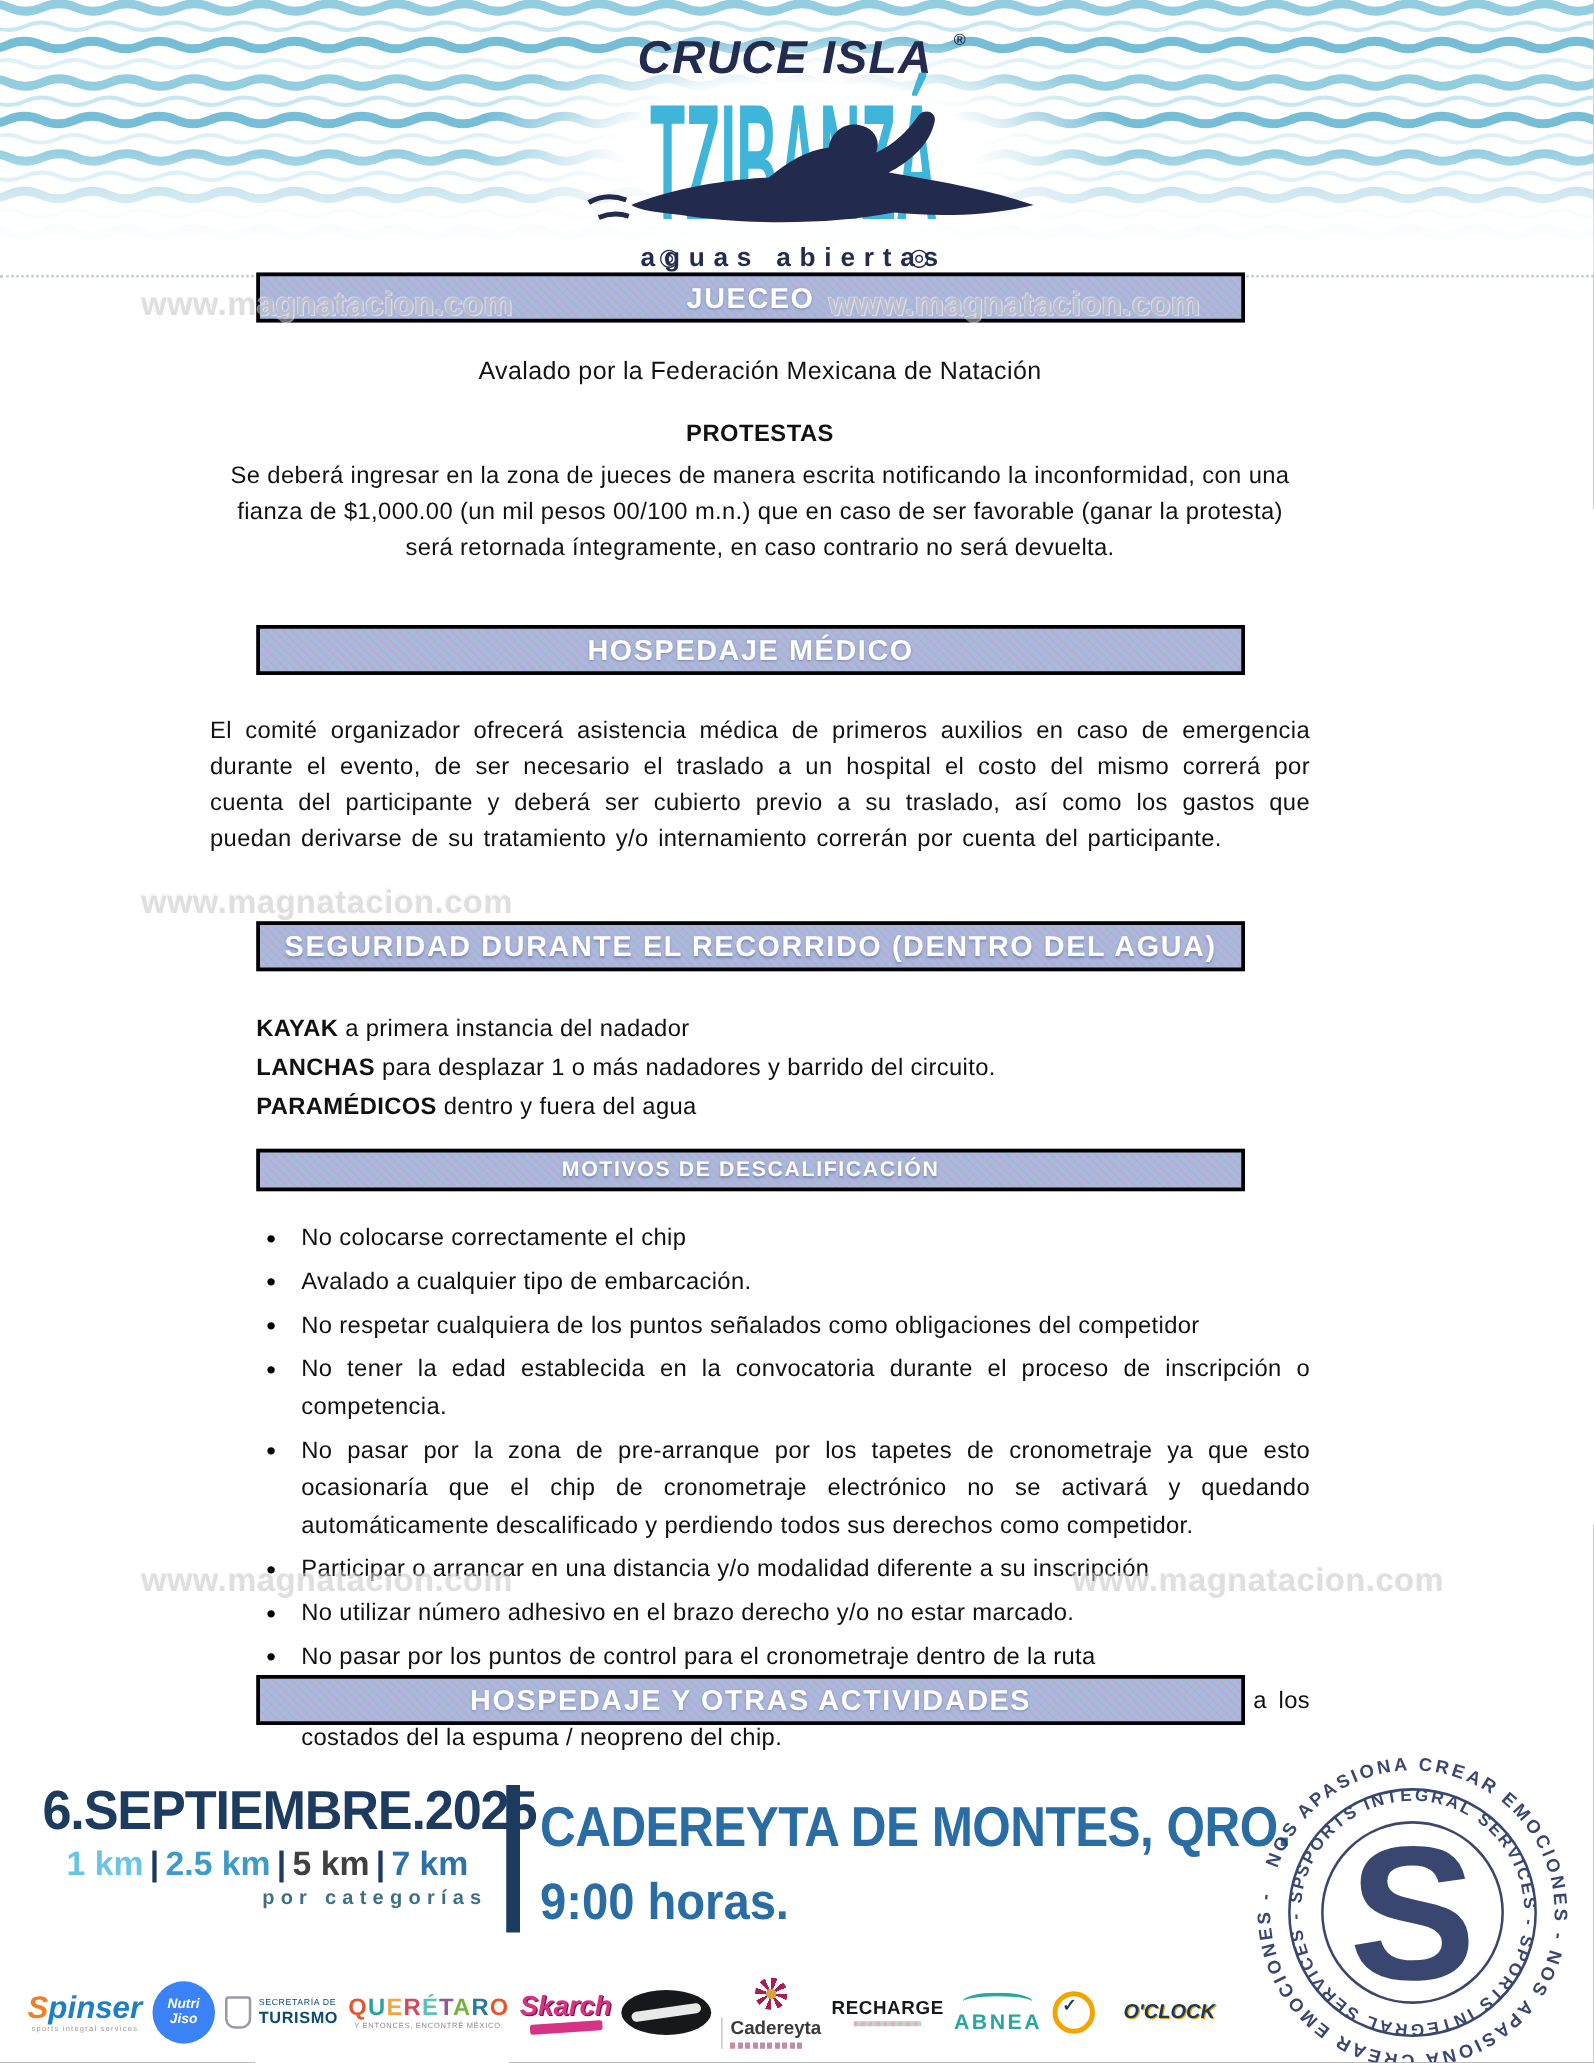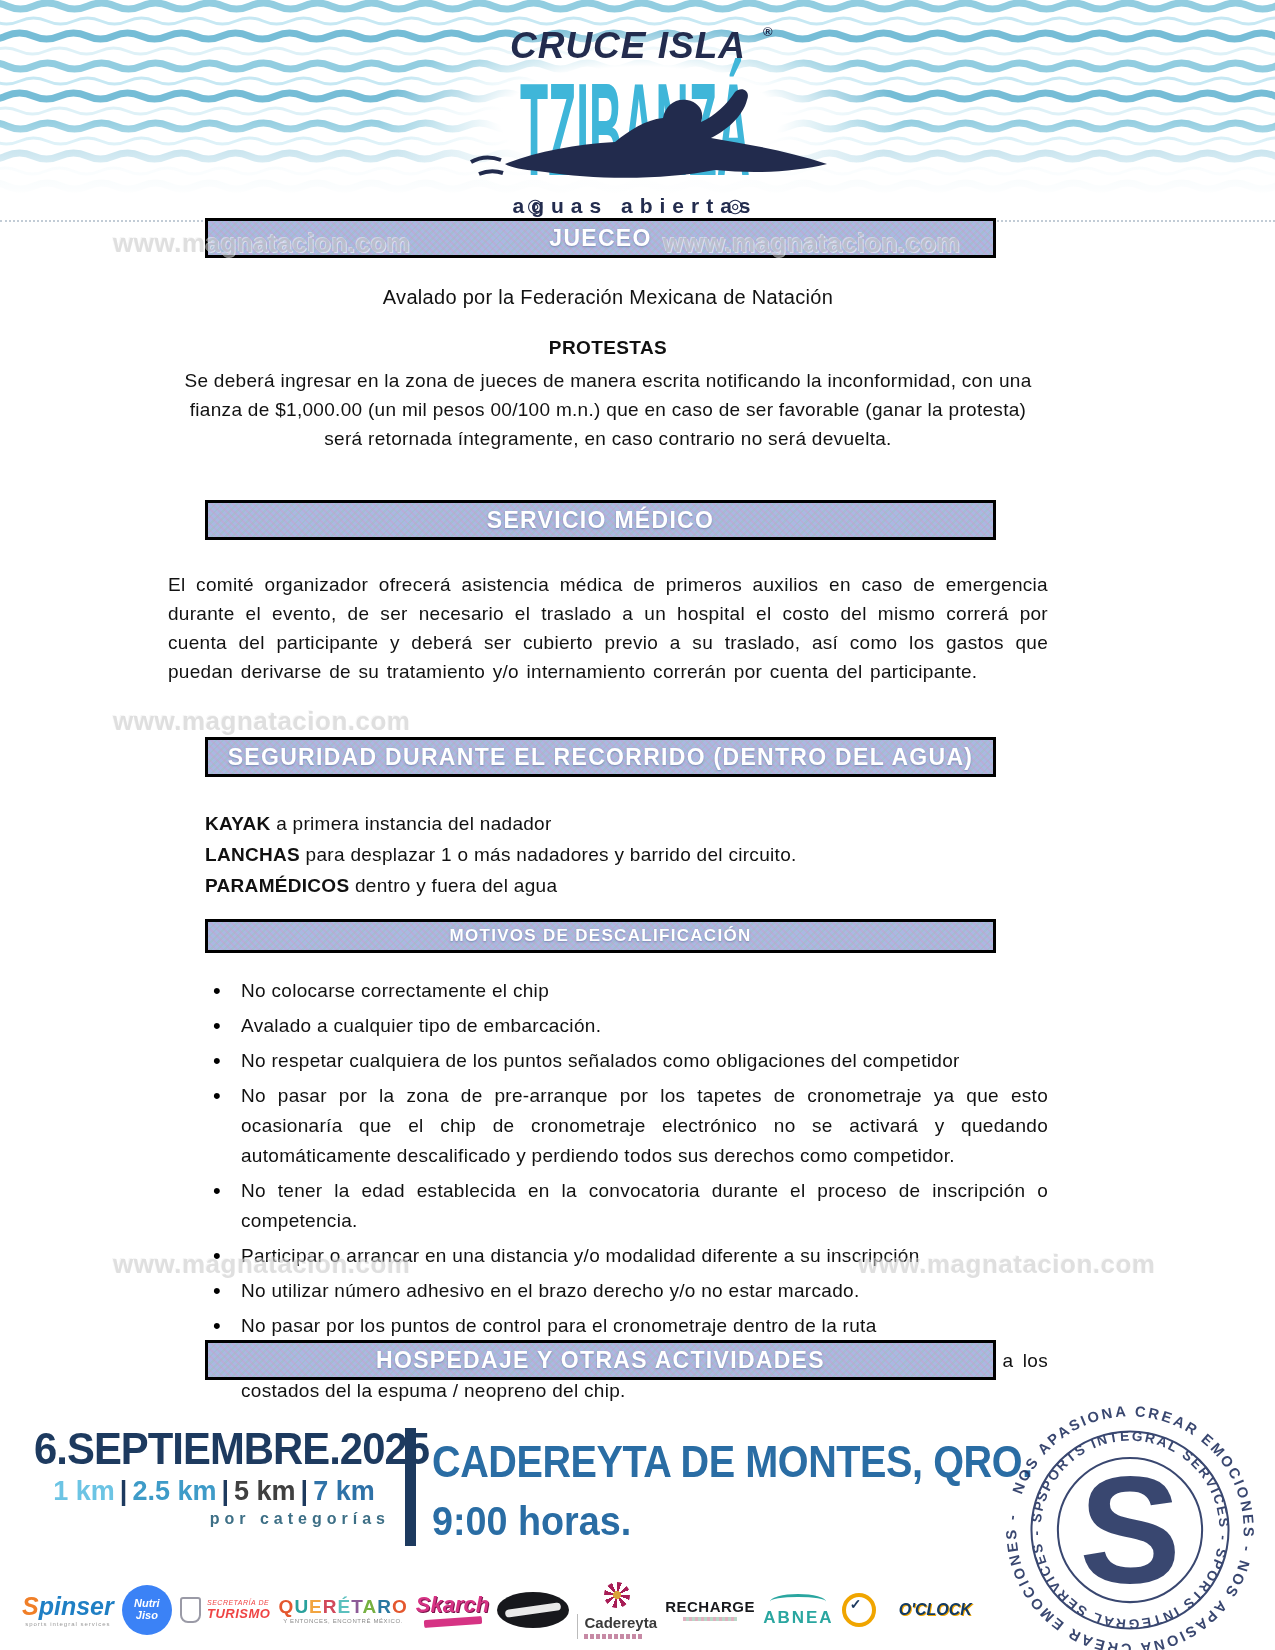--- a/index.html
+++ b/index.html
@@ -52,21 +52,21 @@
             transform:scaleX(.92);transform-origin:left;z-index:2;}
   
   .sponsors{position:absolute;left:22px;top:1574px;width:950px;height:72px;display:flex;
             align-items:center;justify-content:space-between;z-index:2;}
   .sponsor{display:flex;flex-direction:column;align-items:center;justify-content:center;text-align:center;}
   .sp-spinser{font-size:25px;font-weight:700;font-style:italic;color:#1f7fc4;line-height:1;}
   .sp-spinser .s0{color:#f07f28;}
   .sp-sub{font-size:6px;color:#999;letter-spacing:1px;margin-top:2px;font-style:normal;font-weight:400;}
   .sp-circle{width:50px;height:50px;border-radius:50%;background:#3b82f6;color:#fff;display:flex;align-items:center;
              justify-content:center;font-size:11px;font-weight:700;font-style:italic;line-height:1.05;}
-  .sp-turismo{flex-direction:row;gap:6px;color:#ef4444;font-style:italic;}
+  .sp-turismo{flex-direction:row;gap:6px;color:#0c4a6e;}
   .shield{width:17px;height:22px;border:2px solid #9a9aa6;border-radius:3px 3px 8px 8px;}
   .sp-turismo .t1{font-size:7px;letter-spacing:.5px;text-align:left;}
   .sp-turismo .t2{font-size:13px;font-weight:700;letter-spacing:.5px;text-align:left;}
   .sp-qro .q{font-size:19px;font-weight:800;letter-spacing:1px;line-height:1;}
   .sp-qro .tag{font-size:6px;color:#8a8a8a;letter-spacing:.6px;margin-top:2px;}
   .sp-skarch{font-size:22px;font-weight:900;font-style:italic;color:#d63384;text-shadow:1px 1px 0 #7a1049;line-height:1;}
   .sk-banner{width:58px;height:8px;background:#d63384;border-radius:2px;margin-top:2px;transform:rotate(-4deg);}
   .sp-oval{width:72px;height:36px;background:#17181c;border-radius:50%;position:relative;overflow:hidden;}
   .sp-oval::after{content:"";position:absolute;left:8px;top:14px;width:56px;height:8px;background:#e9e9e9;border-radius:4px;transform:rotate(-8deg);}
   .sp-cad{flex-direction:column;gap:6px;}
@@ -134,42 +134,42 @@
   <div class="watermark" style="left:858px;top:1249px;">www.magnatacion.com</div>
 
   <div class="bar" style="top:218px;">
     <span class="label">JUECEO</span>
   </div>
   <div class="abs body-text center" style="left:168px;top:283px;width:880px;font-size:20px;">Avalado por la Federación Mexicana de Natación</div>
   <div class="abs heading-sm center" style="left:168px;top:337px;width:880px;">PROTESTAS</div>
   <div class="abs body-text center" style="left:168px;top:366px;width:880px;">Se deberá ingresar en la zona de jueces de manera escrita notificando la inconformidad, con una fianza de $1,000.00 (un mil pesos 00/100 m.n.) que en caso de ser favorable (ganar la protesta) será retornada íntegramente, en caso contrario no será devuelta.</div>
 
   <div class="bar" style="top:500px;">
-    <span class="label">SERVICIO MÉDICO</span>
+    <span class="label">HOSPEDAJE MÉDICO</span>
   </div>
   <div class="abs body-text justify" style="left:168px;top:570px;width:880px;word-spacing:2px;">El comité organizador ofrecerá asistencia médica de primeros auxilios en caso de emergencia durante el evento, de ser necesario el traslado a un hospital el costo del mismo correrá por cuenta del participante y deberá ser cubierto previo a su traslado, así como los gastos que puedan derivarse de su tratamiento y/o internamiento correrán por cuenta del participante.</div>
 
   <div class="bar" style="top:737px;">
     <span class="label">SEGURIDAD DURANTE EL RECORRIDO (DENTRO DEL AGUA)</span>
   </div>
   <div class="abs" style="left:205px;top:808px;width:820px;">
     <div class="sec-item"><span class="lead">KAYAK</span><span> a primera instancia del nadador</span></div>
     <div class="sec-item"><span class="lead">LANCHAS</span><span> para desplazar 1 o más nadadores y barrido del circuito.</span></div>
     <div class="sec-item"><span class="lead">PARAMÉDICOS</span><span> dentro y fuera del agua</span></div>
   </div>
 
   <div class="bar small" style="top:919px;">
     <span class="label">MOTIVOS DE DESCALIFICACIÓN</span>
   </div>
   <ul class="motivos abs" style="left:205px;top:976px;width:843px;">
     <li>No colocarse correctamente el chip</li>
     <li>Avalado a cualquier tipo de embarcación.</li>
     <li>No respetar cualquiera de los puntos señalados como obligaciones del competidor</li>
+    <li>No tener la edad establecida en la convocatoria durante el proceso de inscripción o competencia.</li>
     <li>No pasar por la zona de pre-arranque por los tapetes de cronometraje ya que esto ocasionaría que el chip de cronometraje electrónico no se activará y quedando automáticamente descalificado y perdiendo todos sus derechos como competidor.</li>
-    <li>No tener la edad establecida en la convocatoria durante el proceso de inscripción o competencia.</li>
     <li>Participar o arrancar en una distancia y/o modalidad diferente a su inscripción</li>
     <li>No utilizar número adhesivo en el brazo derecho y/o no estar marcado.</li>
     <li>No pasar por los puntos de control para el cronometraje dentro de la ruta</li>
     <li>Colocar seguros o artículos metálicos para asegurar el chip y/o cinta que adhiera a los costados del la espuma / neopreno del chip.</li>
   </ul>
 
   <div class="bar" style="top:1340px;">
     <span class="label">HOSPEDAJE Y OTRAS ACTIVIDADES</span>
   </div>
 

